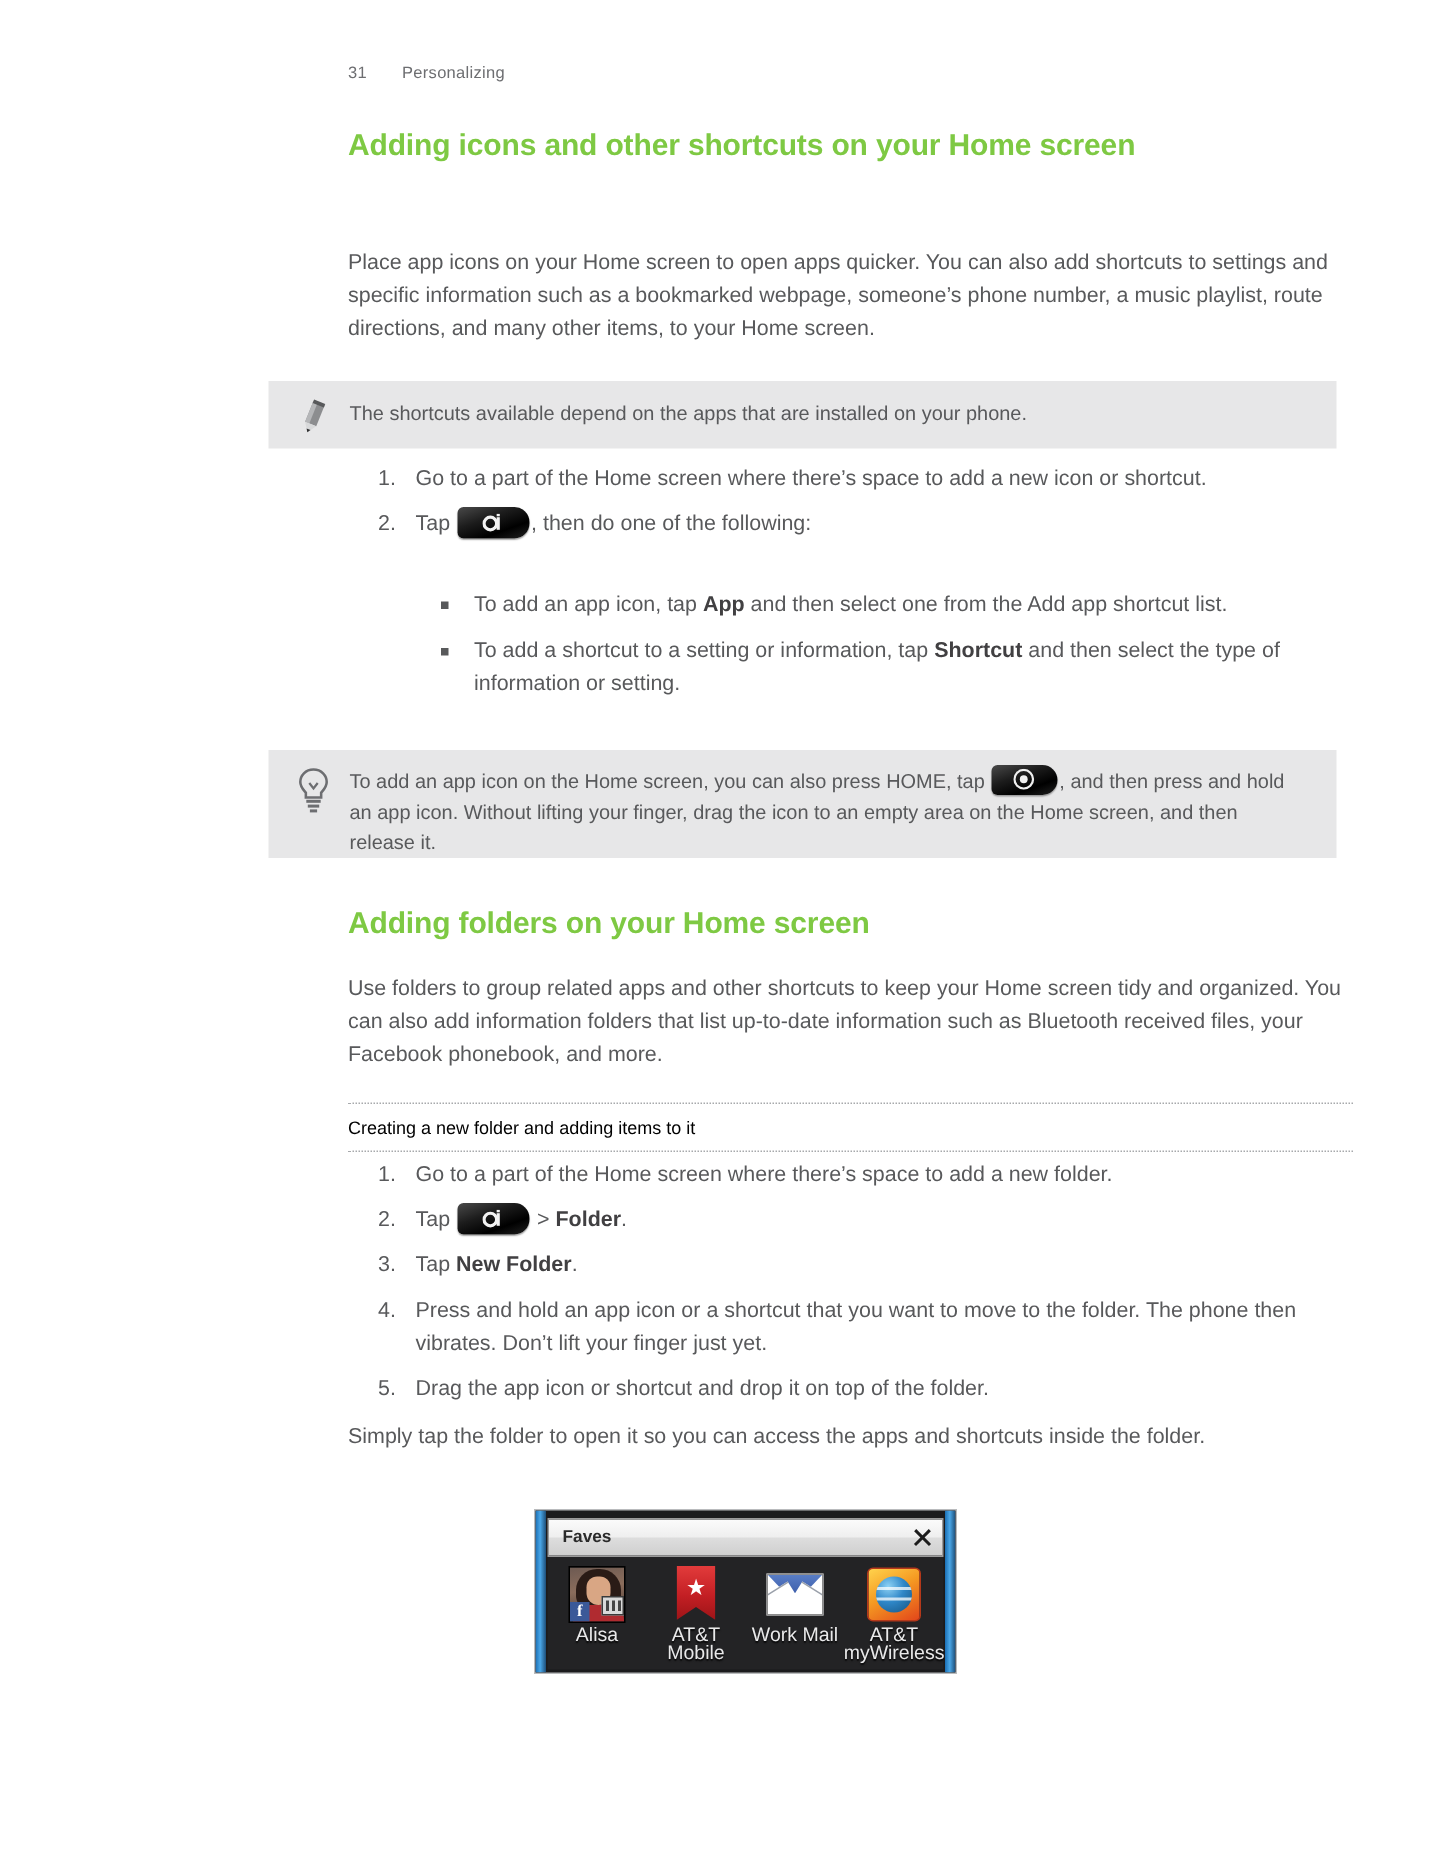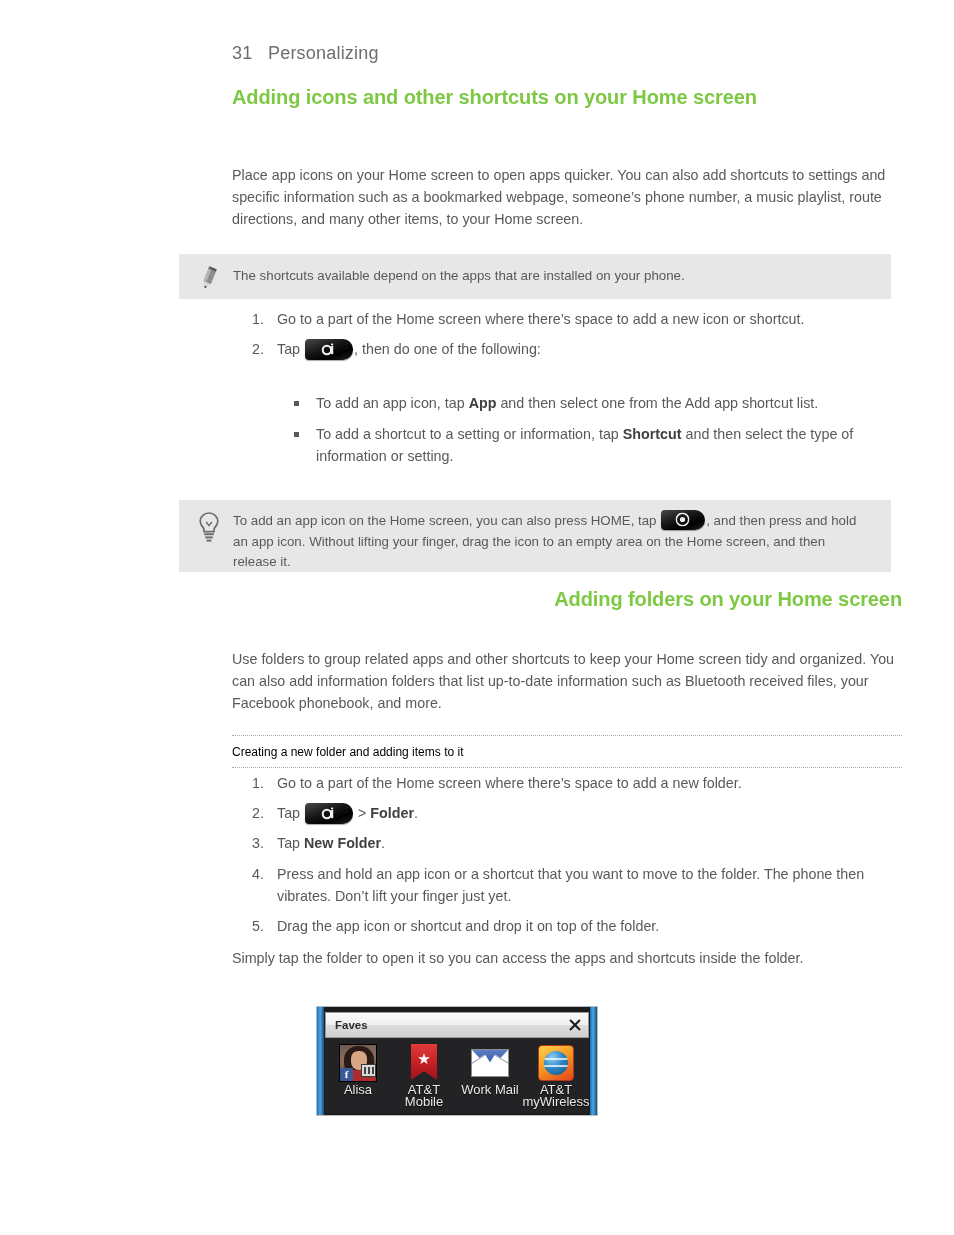--- a/index.html
+++ b/index.html
@@ -22,42 +22,42 @@
     width: 954px;
     height: 1235px;
     overflow: hidden;
   }
 
   
   .running-header {
     position: absolute;
     left: 232px;
     top: 43px;
-    font-size: 18px;
+    font-size: 11px;
     color: #6d6e71;
     letter-spacing: .2px;
     display: flex;
     align-items: baseline;
   }
   .running-header .pg { width: 36px; }
   .running-header .chap { }
 
   
   .h1 {
     position: absolute;
     left: 232px;
     width: 670px;
     font-size: 20px;
     line-height: 34px;
     font-weight: bold;
     color: #7ec943;
     letter-spacing: -0.1px;
   }
   .h1.first { top: 80px; }
-  .h1.second { top: 582px; text-align: right; }
+  .h1.second { top: 599px; }
 
   .h3 {
     position: absolute;
     left: 232px;
     width: 670px;
     font-size: 12px;
     line-height: 26px;
     color: #000000;
     border-top: 1px dotted #a7a9ac;
     border-bottom: 1px dotted #a7a9ac;
@@ -183,21 +183,21 @@
     top: 50%;
     transform: translate(-50%,-50%);
     width: 15px;
     height: 15px;
   }
   .keybtn .glyph svg { display: block; }
 
   
   .phone-shot {
     position: absolute;
-    left: 316px;
+    left: 356px;
     top: 1006px;
     width: 282px;
     height: 110px;
     background: #1b1b1d;
     border: 1px solid #b9bbbd;
     box-sizing: border-box;
     overflow: hidden;
   }
   .shot-edge-l, .shot-edge-r {
     position: absolute;

